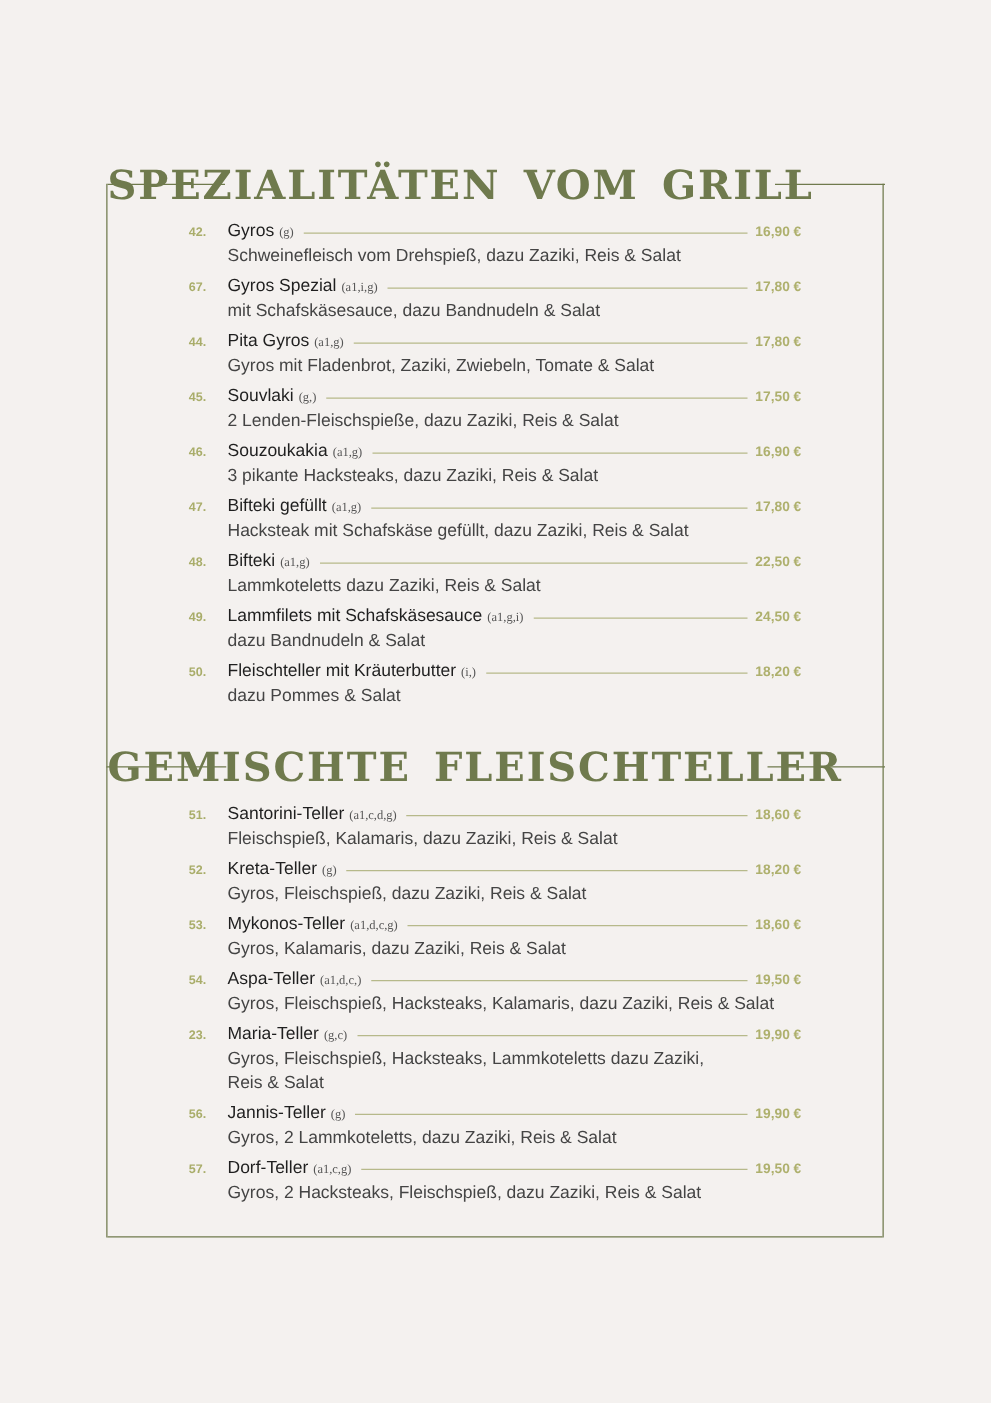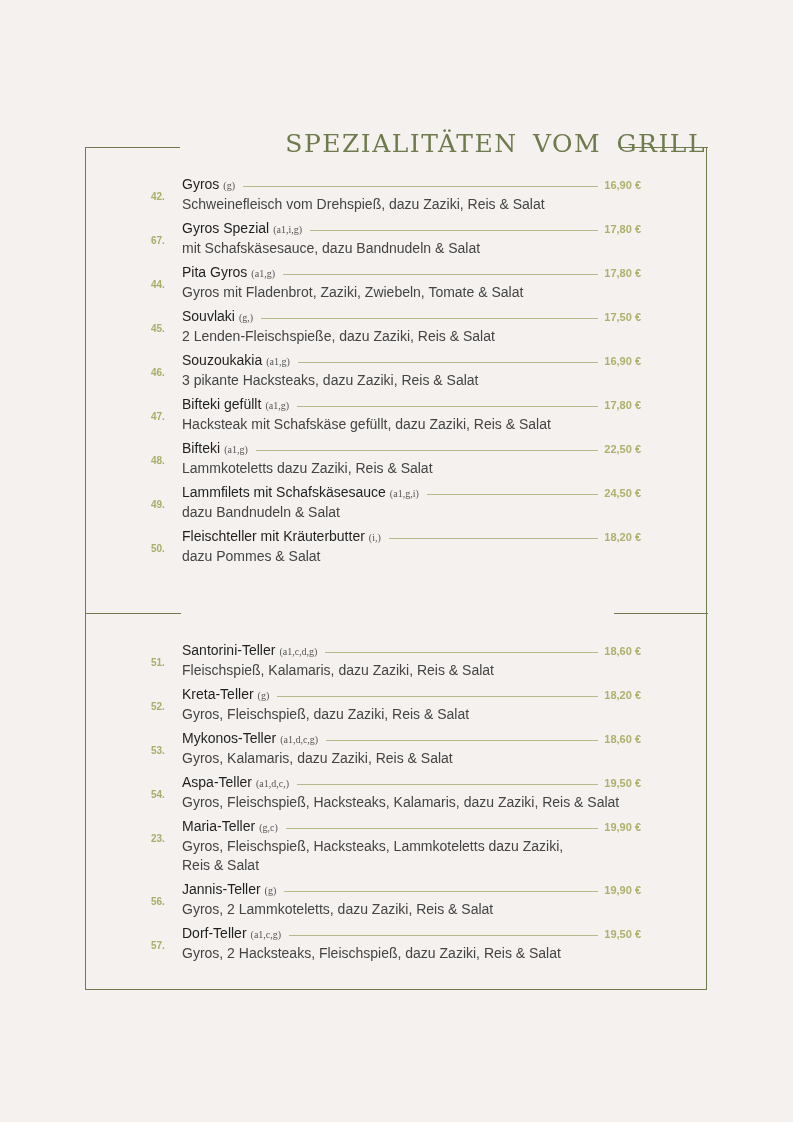--- a/index.html
+++ b/index.html
@@ -24,41 +24,42 @@
     }
     .section-top .line {
       position: absolute;
       top: 0;
       height: 0;
       border-top: 1.5px solid #6f7a4d;
     }
     .section-title {
       position: absolute;
       left: 0; right: 0;
-      text-align: right;
+      text-align: left;
       font-family: "DejaVu Serif", serif;
       color: #6f7a4d;
-      font-size: 25px;
+      font-size: 32px;
       letter-spacing: 1.5px;
       word-spacing: 6px;
       font-variant: small-caps;
       text-transform: uppercase;
+      font-weight: bold;
     }
     .items {
       position: absolute;
       left: 0; right: 0;
     }
     .item {
       position: absolute;
       left: 0; right: 0;
     }
     .num {
       position: absolute;
       left: 65px;
-      top: 15px;
+      top: 5px;
       font-size: 10px;
       color: #a9ad6a;
       font-family: "Liberation Sans", sans-serif;
       font-weight: bold;
     }
     .head {
       position: absolute;
       left: 96px;
       right: 65px;
       top: 0;
@@ -211,20 +212,21 @@
       <div class="desc">dazu Pommes &amp; Salat</div>
     </div>
   </div>
 </div>
 
 <div class="section" style="top:613px; height:377px;">
   <div class="section-top">
     <div class="line" style="left:-1px; width:96px;"></div>
     <div class="line" style="left:528px; width:94px;"></div>
   </div>
+  <div class="section-title" style="top:-18px;">Gemischte Fleischteller</div>
 
   <div class="items" style="top:29px;">
     <div class="item" style="top:0px;">
       <span class="num">51.</span>
       <div class="head">
           <span class="name">Santorini-Teller</span>
           <span class="allergen">(a1,c,d,g)</span>
           <span class="leader"></span>
           <span class="price">18,60 €</span>
         </div>

